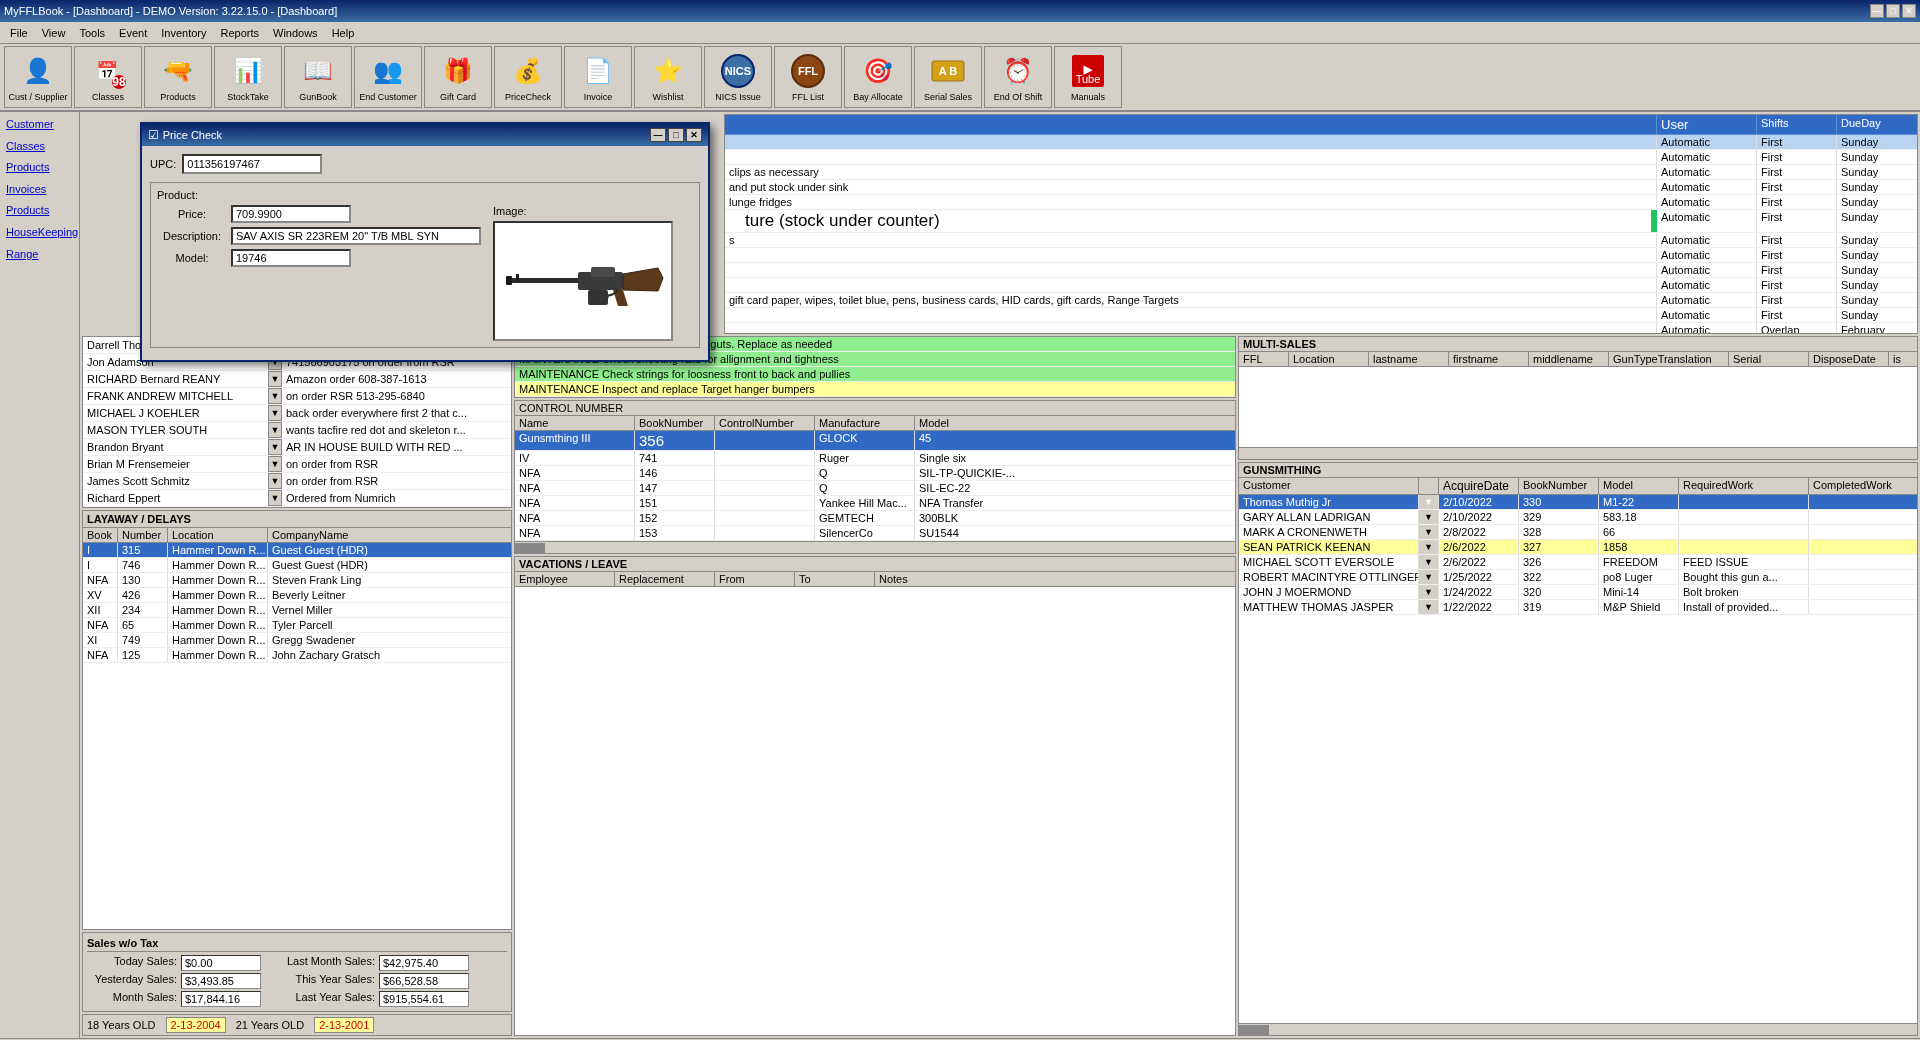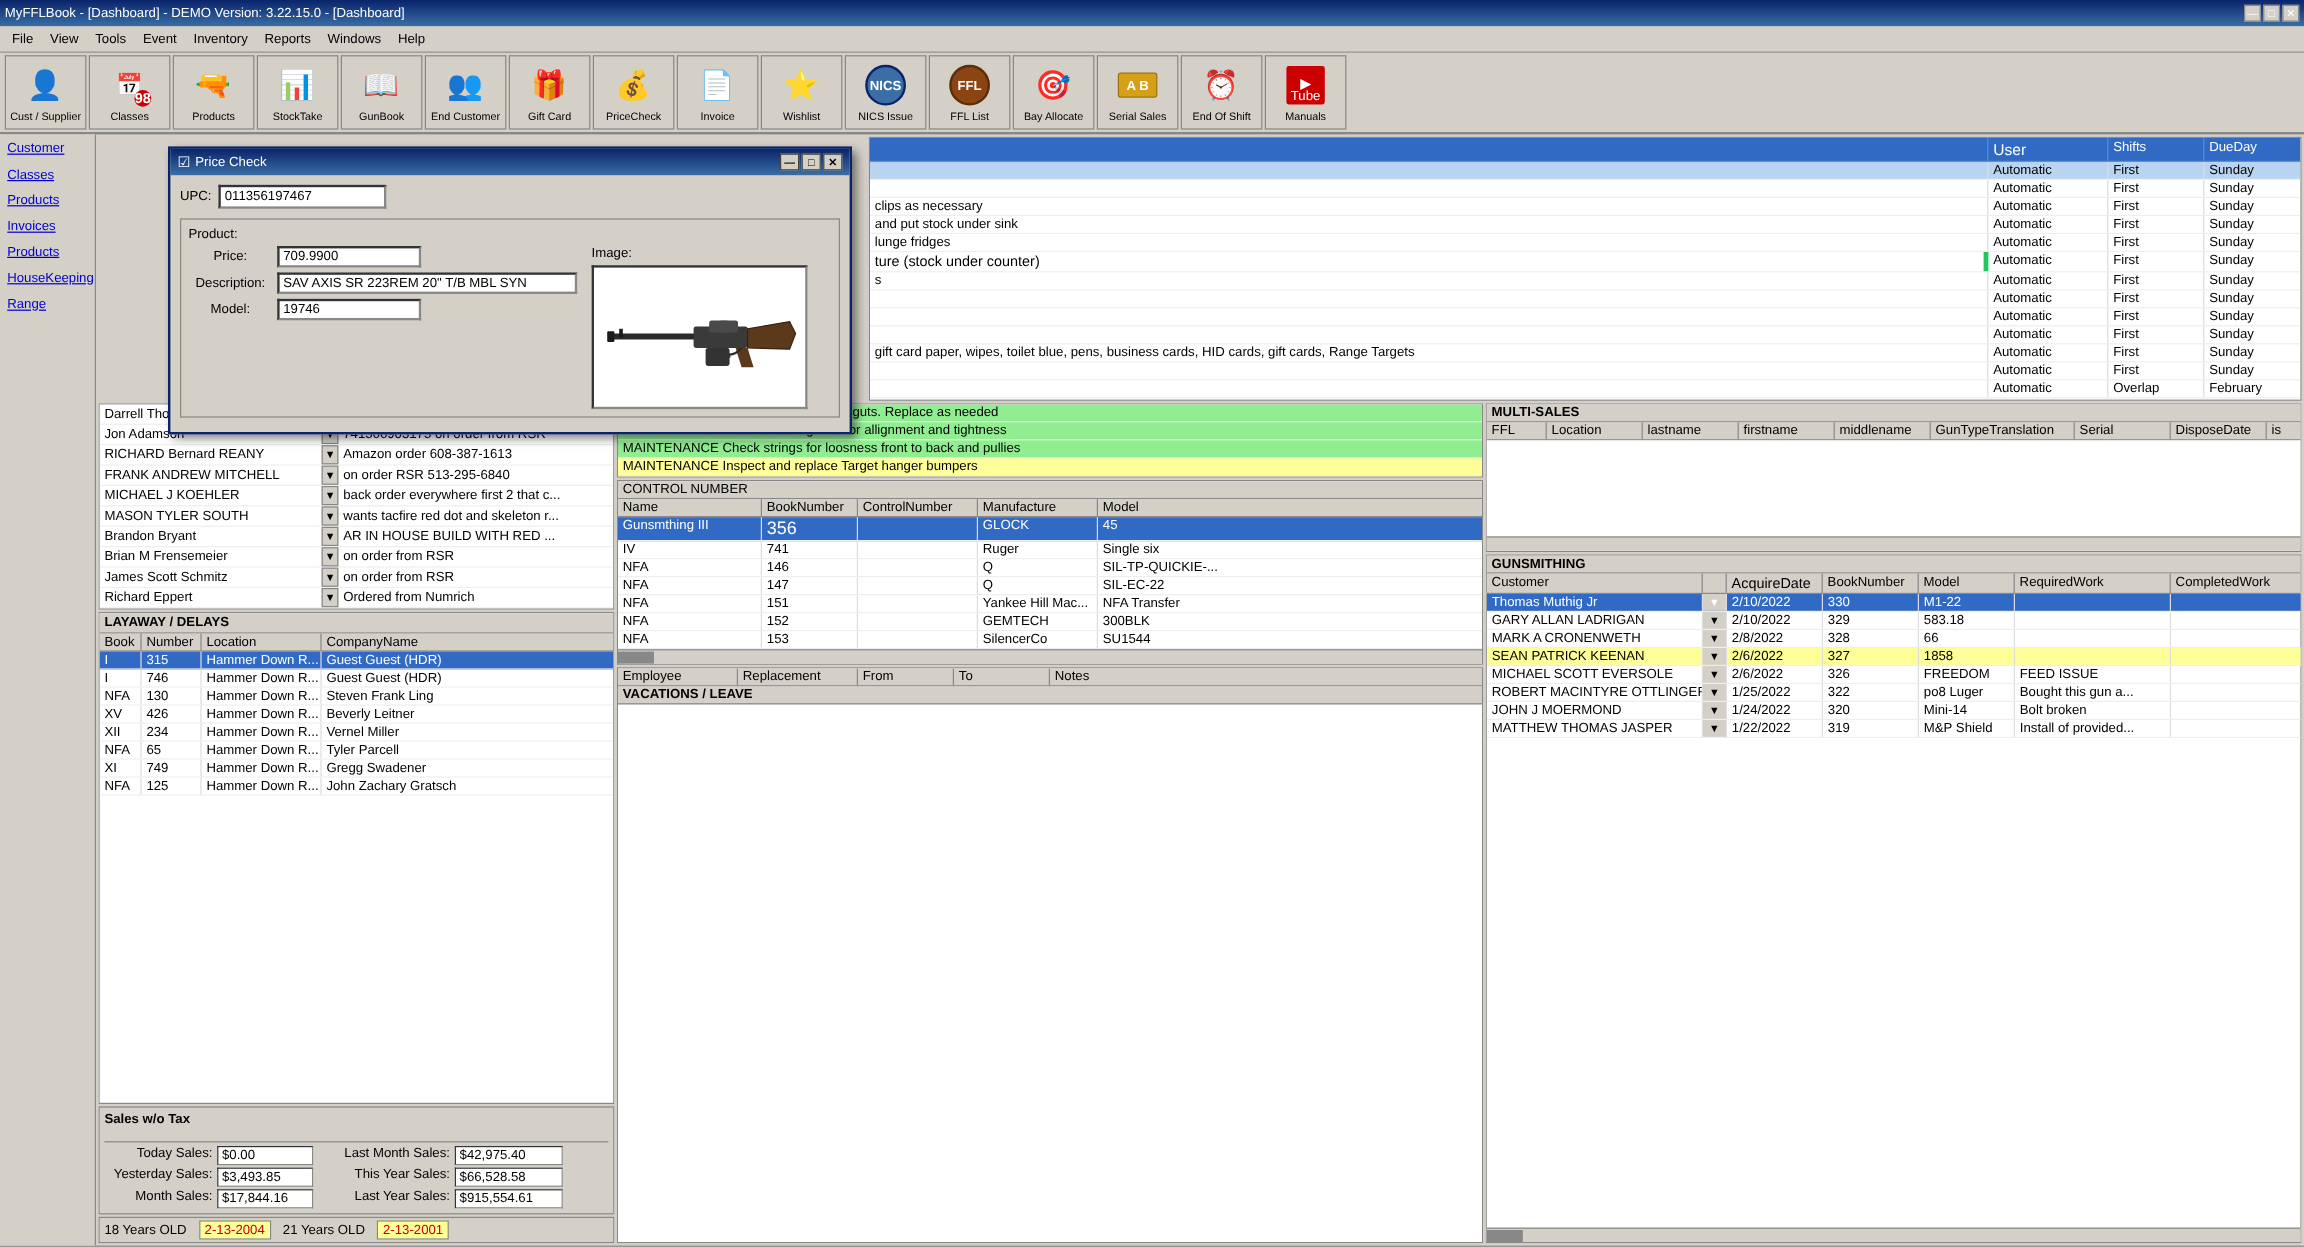--- a/index.html
+++ b/index.html
@@ -226,21 +226,21 @@
       <div style="padding:1px 4px; font-size:11px; border-right:1px solid #ddd;">First</div>
       <div style="padding:1px 4px; font-size:11px;">Sunday</div>
     </div>
               <div style="display: grid; grid-template-columns: 1fr 100px 80px 80px; border-bottom: 1px solid rgb(238, 238, 238);">
       <div style="padding:1px 4px; font-size:11px; border-right:1px solid #ddd; overflow:hidden; white-space:nowrap;">lunge fridges</div>
       <div style="padding:1px 4px; font-size:11px; border-right:1px solid #ddd;">Automatic</div>
       <div style="padding:1px 4px; font-size:11px; border-right:1px solid #ddd;">First</div>
       <div style="padding:1px 4px; font-size:11px;">Sunday</div>
     </div>
               <div style="display: grid; grid-template-columns: 1fr 100px 80px 80px; border-bottom: 1px solid rgb(238, 238, 238);">
-      <div style="padding:1px 4px; font-size:12px; border-right:4px solid #22c55e; overflow:hidden; white-space:nowrap;">ture (stock under counter)</div>
+      <div style="padding:1px 20px; font-size:17px; border-right:6px solid #22c55e; overflow:hidden; white-space:nowrap;">ture (stock under counter)</div>
       <div style="padding:1px 4px; font-size:11px; border-right:1px solid #ddd;">Automatic</div>
       <div style="padding:1px 4px; font-size:11px; border-right:1px solid #ddd;">First</div>
       <div style="padding:1px 4px; font-size:11px;">Sunday</div>
     </div>
               <div style="display: grid; grid-template-columns: 1fr 100px 80px 80px; border-bottom: 1px solid rgb(238, 238, 238);">
       <div style="padding:1px 4px; font-size:11px; border-right:1px solid #ddd; overflow:hidden; white-space:nowrap;">s</div>
       <div style="padding:1px 4px; font-size:11px; border-right:1px solid #ddd;">Automatic</div>
       <div style="padding:1px 4px; font-size:11px; border-right:1px solid #ddd;">First</div>
       <div style="padding:1px 4px; font-size:11px;">Sunday</div>
     </div>
@@ -401,21 +401,21 @@
                 <div style="display: grid; grid-template-columns: 35px 50px 100px 130px; border-bottom: 1px solid rgb(238, 238, 238);">
       <div style="padding:1px 4px; font-size:11px; border-right:1px solid #ddd;">NFA</div>
       <div style="padding:1px 4px; font-size:11px; border-right:1px solid #ddd;">125</div>
       <div style="padding:1px 4px; font-size:11px; border-right:1px solid #ddd; overflow:hidden; white-space:nowrap;">Hammer Down R...</div>
       <div style="padding:1px 4px; font-size:11px; overflow:hidden; white-space:nowrap;">John Zachary Gratsch</div>
     </div>
               </div>
           </div>
 
           <div style="background:#d4d0c8; border:1px solid #888; padding:4px; flex-shrink:0;">
-            <div style="font-size:11px; font-weight:bold; margin-bottom:3px; border-bottom:1px solid #888; padding-bottom:12px;">Sales w/o Tax</div>
+            <div style="font-size:11px; font-weight:bold; margin-bottom:3px; border-bottom:1px solid #888; padding-bottom:2px;">Sales w/o Tax</div>
             <div style="display:flex; gap:4px; margin-bottom:2px;">
               <span style="width:90px; font-size:11px; text-align:right;">Today Sales:</span>
               <span style="width:80px; background:white; border:1px inset #888; padding:1px 3px; font-size:11px;">$0.00</span>
               <span style="width:110px; font-size:11px; text-align:right;">Last Month Sales:</span>
               <span style="width:90px; background:white; border:1px inset #888; padding:1px 3px; font-size:11px;">$42,975.40</span>
             </div>
             <div style="display:flex; gap:4px; margin-bottom:2px;">
               <span style="width:90px; font-size:11px; text-align:right;">Yesterday Sales:</span>
               <span style="width:80px; background:white; border:1px inset #888; padding:1px 3px; font-size:11px;">$3,493.85</span>
               <span style="width:110px; font-size:11px; text-align:right;">This Year Sales:</span>
@@ -507,28 +507,28 @@
     </div>
               </div>
             <div style="height:12px; background:#d4d0c8; border-top:1px solid #888; display:flex; align-items:center;">
               <div style="width:100%; background:#d4d0c8; height:10px; position:relative;">
                 <div style="width:30px; height:10px; background:#888; position:absolute; left:0;"></div>
               </div>
             </div>
           </div>
 
           <div style="border:1px solid #888; background:white; flex:1; overflow:hidden;">
+            <div style="background:#d4d0c8; padding:1px 4px; font-size:11px; font-weight:bold; border-bottom:1px solid #888;">VACATIONS / LEAVE</div>
             <div style="display:grid; grid-template-columns:100px 100px 80px 80px 1fr; background:#d4d0c8; border-bottom:1px solid #888;">
               <div style="padding:1px 4px; font-size:11px; border-right:1px solid #888;">Employee</div>
               <div style="padding:1px 4px; font-size:11px; border-right:1px solid #888;">Replacement</div>
               <div style="padding:1px 4px; font-size:11px; border-right:1px solid #888;">From</div>
               <div style="padding:1px 4px; font-size:11px; border-right:1px solid #888;">To</div>
               <div style="padding:1px 4px; font-size:11px;">Notes</div>
             </div>
-            <div style="background:#d4d0c8; padding:1px 4px; font-size:11px; font-weight:bold; border-bottom:1px solid #888;">VACATIONS / LEAVE</div>
           </div>
         </div>
 
         <div style="width:680px; flex-shrink:0; display:flex; flex-direction:column; gap:2px; overflow:hidden;">
 
           <div style="border:1px solid #888; background:white; flex:0 0 auto;">
             <div style="background:#d4d0c8; padding:1px 4px; font-size:11px; font-weight:bold; border-bottom:1px solid #888;">MULTI-SALES</div>
             <div style="display:grid; grid-template-columns:50px 80px 80px 80px 80px 120px 80px 80px 30px; background:#d4d0c8; border-bottom:1px solid #888;">
               <div style="padding:1px 4px; font-size:11px; border-right:1px solid #888;">FFL</div>
               <div style="padding:1px 4px; font-size:11px; border-right:1px solid #888;">Location</div>

